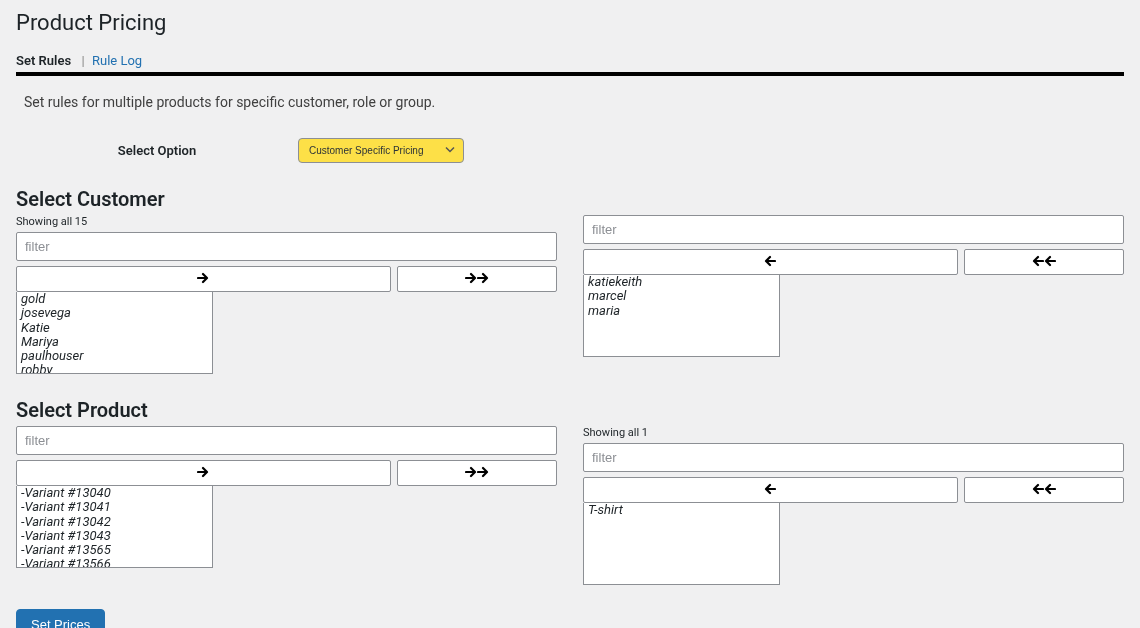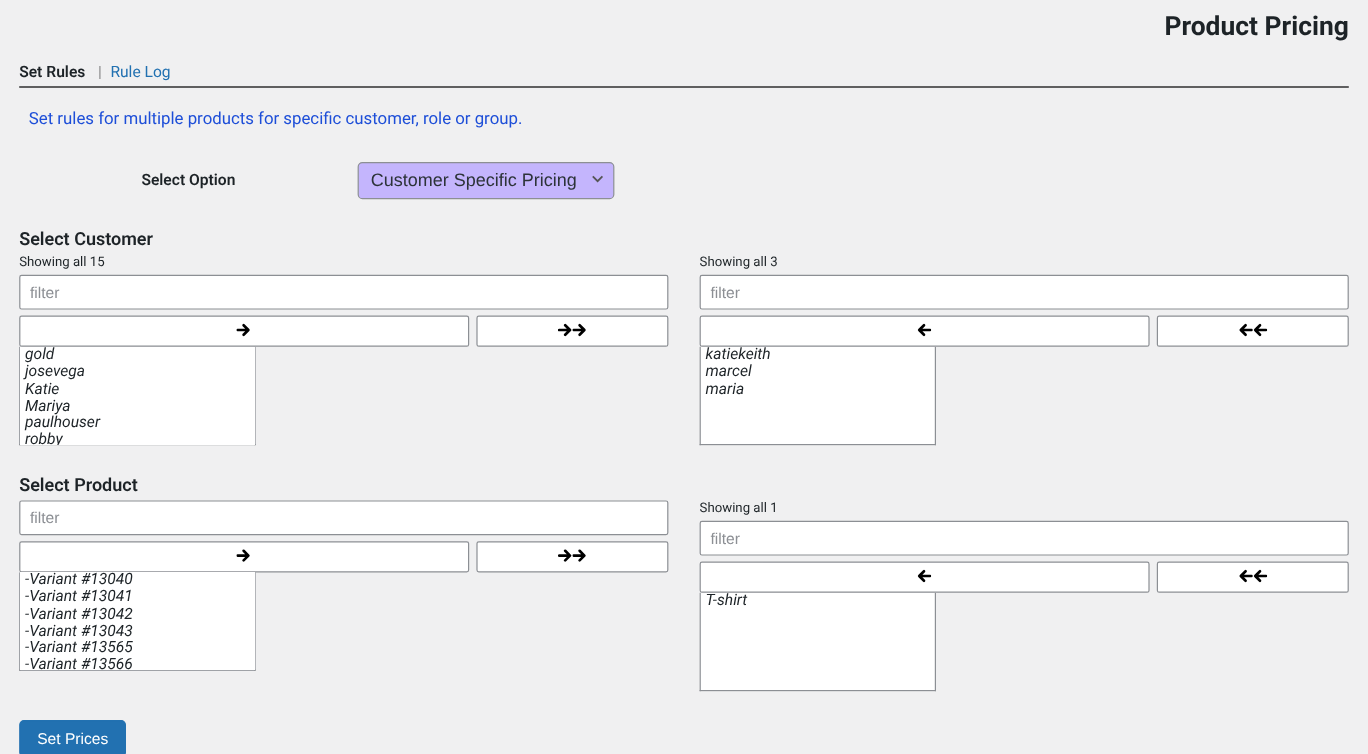--- a/index.html
+++ b/index.html
@@ -9,26 +9,25 @@
     }
     body {
       font-family: -apple-system, BlinkMacSystemFont, "Segoe UI", Roboto, Helvetica, Arial, sans-serif;
       background: #f0f0f1;
       color: #1d2327;
       font-size: 13px;
       padding: 10px 16px;
     }
     h1.page-title {
       font-size: 22px;
-      font-weight: 700;
+      font-weight: 400;
       margin-bottom: 14px;
-      text-align: right;
     }
     .tabs {
-      border-bottom: 1px solid #000000;
+      border-bottom: 4px solid #000000;
       margin-bottom: 18px;
     }
     .tab {
       display: inline-block;
       padding: 4px 0;
       font-size: 13px;
       font-weight: 600;
     }
     .tab.active {
       color: #1d2327;
@@ -39,57 +38,57 @@
       text-decoration: none;
       cursor: pointer;
     }
     .tab-separator {
       color: #888;
       margin: 0 4px;
     }
     .description {
       margin: 0 0 28px 8px;
       font-size: 14px;
-      color: #1d4ed8;
+      color: #404040;
     }
     .option-row {
       display: flex;
       align-items: center;
       margin-bottom: 24px;
     }
     .option-label {
       font-size: 13px;
       font-weight: 600;
       width: 282px;
       text-align: center;
     }
     .select-wrap {
       position: relative;
       display: inline-block;
     }
     .select-wrap select {
       appearance: none;
-      background: #c4b5fd;
+      background: #fde047;
       border: 1px solid #8c8f94;
       border-radius: 4px;
       padding: 6px 30px 6px 10px;
-      font-size: 15px;
+      font-size: 10px;
       color: #2c3338;
       cursor: pointer;
       min-width: 166px;
     }
     .select-wrap .chevron {
       position: absolute;
       right: 8px;
       top: 50%;
       transform: translateY(-50%);
       pointer-events: none;
     }
     h2.section-title {
-      font-size: 15px;
+      font-size: 20px;
       font-weight: 600;
       margin-bottom: 4px;
     }
     .dual-section {
       display: flex;
       gap: 26px;
       margin-bottom: 24px;
     }
     .dual-col {
       flex: 1;
@@ -216,21 +215,20 @@
     <div class="listbox">
       <div class="listbox-item">gold</div>
       <div class="listbox-item">josevega</div>
       <div class="listbox-item">Katie</div>
       <div class="listbox-item">Mariya</div>
       <div class="listbox-item">paulhouser</div>
       <div class="listbox-item">robby</div>
     </div>
   </div>
   <div class="dual-col">
-    <span class="counter">Showing all 3</span>
     <input class="filter-input" type="text" placeholder="filter" style="">
     <div class="btn-row">
       <button class="move-btn wide">
         <span><svg class="arrow" viewBox="0 0 12 12">
               <path d="M11 6 H3 M6 2 L2 6 L6 10" stroke="#000" stroke-width="2.2" fill="none" stroke-linecap="round" stroke-linejoin="round"></path>
             </svg></span>
       </button>
       <button class="move-btn">
         <span><svg class="arrow" viewBox="0 0 12 12">
               <path d="M11 6 H3 M6 2 L2 6 L6 10" stroke="#000" stroke-width="2.2" fill="none" stroke-linecap="round" stroke-linejoin="round"></path>

